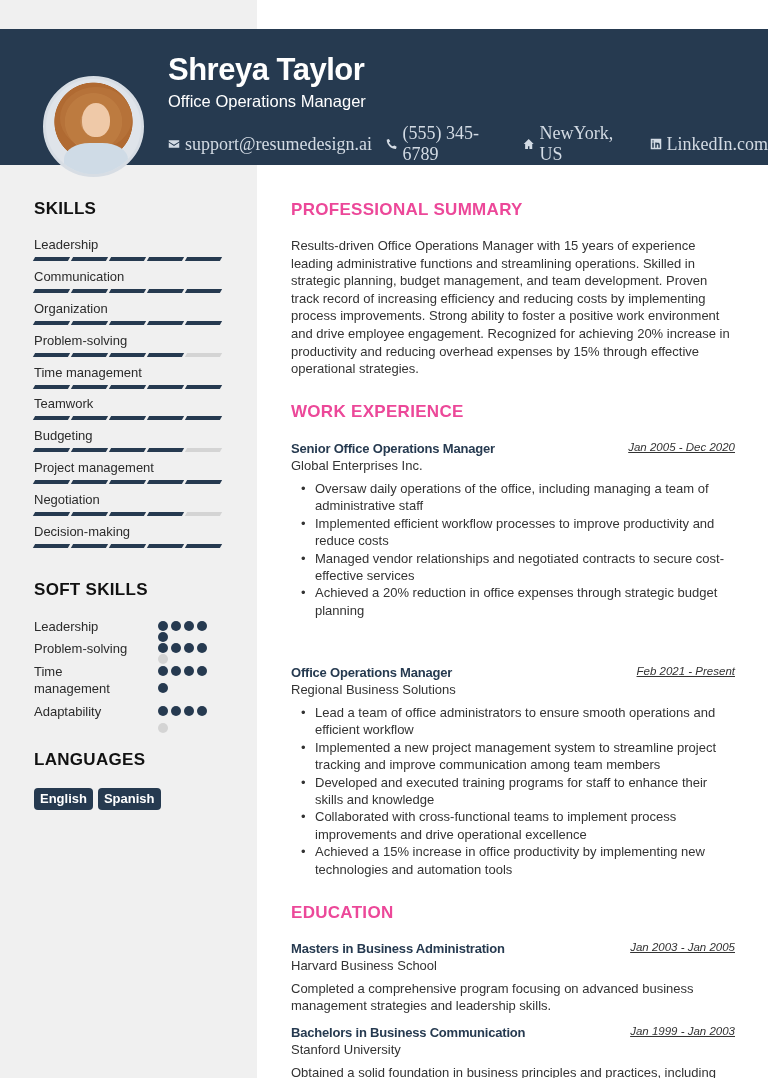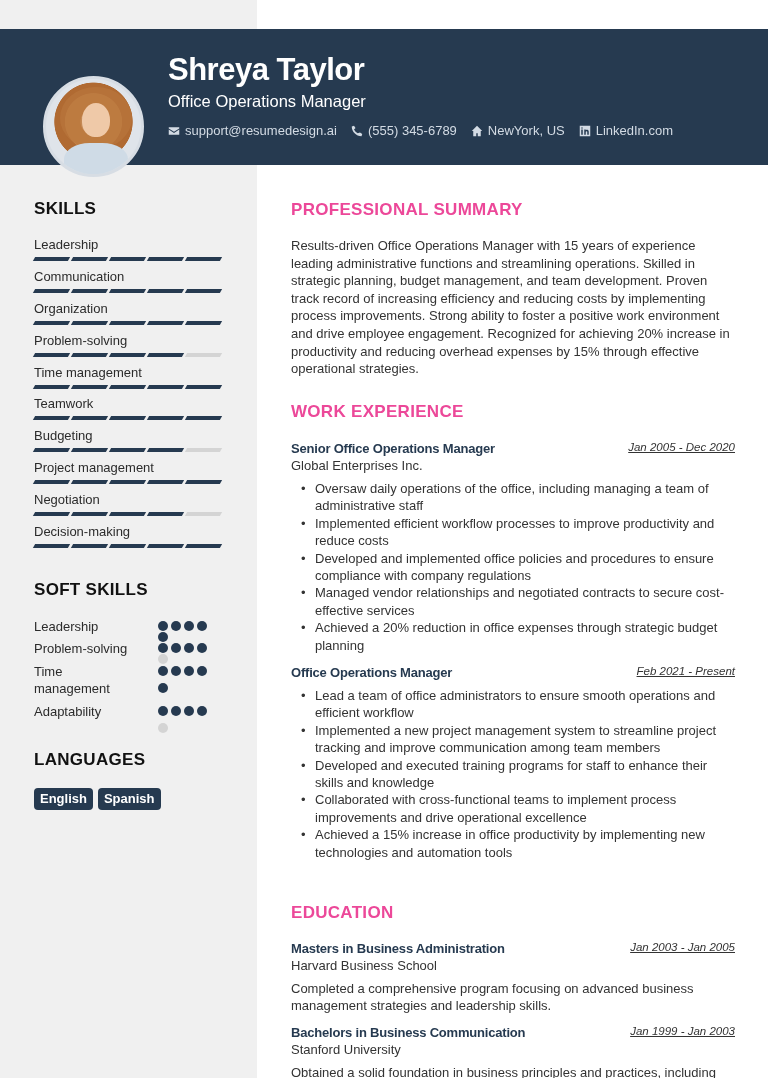--- a/index.html
+++ b/index.html
@@ -11,21 +11,21 @@
   .header { position: absolute; left: 0; top: 29px; width: 768px; height: 136px; background: #263a50; }
   .avatar { position: absolute; left: 43px; top: 47px; width: 101px; height: 101px; border-radius: 50%;
             background: radial-gradient(circle at 50% 45%, #e8c3a0 0 18%, #c98a4e 19% 40%, #b06a32 41% 55%, #dfe4ea 56% 100%);
             border: 3px solid #d7dde4; overflow: hidden; }
   .avatar .face { position: absolute; left: 36px; top: 24px; width: 28px; height: 34px; border-radius: 50% 50% 45% 45%; background: #efc9a8; }
   .avatar .hair { position: absolute; left: 14px; top: 8px; width: 72px; height: 62px; border-radius: 50%; background: #b8763c; opacity: .75; }
   .avatar .shirt { position: absolute; left: 18px; top: 64px; width: 64px; height: 40px; border-radius: 40% 40% 0 0; background: #cfdbe6; }
 
   .name { position: absolute; left: 168px; top: 52px; font-size: 31px; font-weight: bold; color: #ffffff; letter-spacing: -0.5px; }
   .job-title { position: absolute; left: 168px; top: 92px; font-size: 16.5px; color: #ffffff; }
-  .contacts { position: absolute; left: 168px; top: 123px; display: flex; gap: 14px; font-size: 13px; color: #d3dbe4; align-items: center; }
+  .contacts { position: absolute; left: 168px; top: 123px; display: flex; gap: 14px; font-size: 18px; color: #d3dbe4; align-items: center; font-family: Liberation Serif, serif; }
   .contact { display: flex; align-items: center; gap: 5px; }
   .contact svg { width: 12px; height: 12px; fill: #d3dbe4; }
   .side-heading { position: absolute; left: 34px; font-size: 17px; font-weight: bold; color: #111; letter-spacing: 0.3px; }
 
   .skill { position: absolute; left: 34px; width: 200px; }
   .skill-label { font-size: 13px; color: #2b2b2b; height: 16px; line-height: 16px; }
   .bar { display: flex; gap: 3px; margin-top: 4px; }
   .seg { width: 35px; height: 4px; background: #263a50; transform: skewX(-30deg); }
   .seg.off { background: #d4d4d4; }
 
@@ -247,29 +247,29 @@
 
 <div class="main-heading" style="top:402px">WORK EXPERIENCE</div>
 
 <div class="entry" style="top:440px">
   <div class="entry-title">Senior Office Operations Manager</div>
   <div class="entry-date">Jan 2005 - Dec 2020</div>
   <div class="entry-org">Global Enterprises Inc.</div>
   <ul class="bullets">
     <li>Oversaw daily operations of the office, including managing a team of administrative staff</li>
     <li>Implemented efficient workflow processes to improve productivity and reduce costs</li>
-    <li>Developed and implemented office policies and procedures to ensure compliance with company regulations</li>
     <li>Managed vendor relationships and negotiated contracts to secure cost-effective services</li>
     <li>Achieved a 20% reduction in office expenses through strategic budget planning</li>
   </ul>
 </div>
 
 <div class="entry" style="top:664px">
   <div class="entry-title">Office Operations Manager</div>
   <div class="entry-date">Feb 2021 - Present</div>
+  <div class="entry-org">Regional Business Solutions</div>
   <ul class="bullets">
     <li>Lead a team of office administrators to ensure smooth operations and efficient workflow</li>
     <li>Implemented a new project management system to streamline project tracking and improve communication among team members</li>
     <li>Developed and executed training programs for staff to enhance their skills and knowledge</li>
     <li>Collaborated with cross-functional teams to implement process improvements and drive operational excellence</li>
     <li>Achieved a 15% increase in office productivity by implementing new technologies and automation tools</li>
   </ul>
 </div>
 
 <div class="main-heading" style="top:903px">EDUCATION</div>

